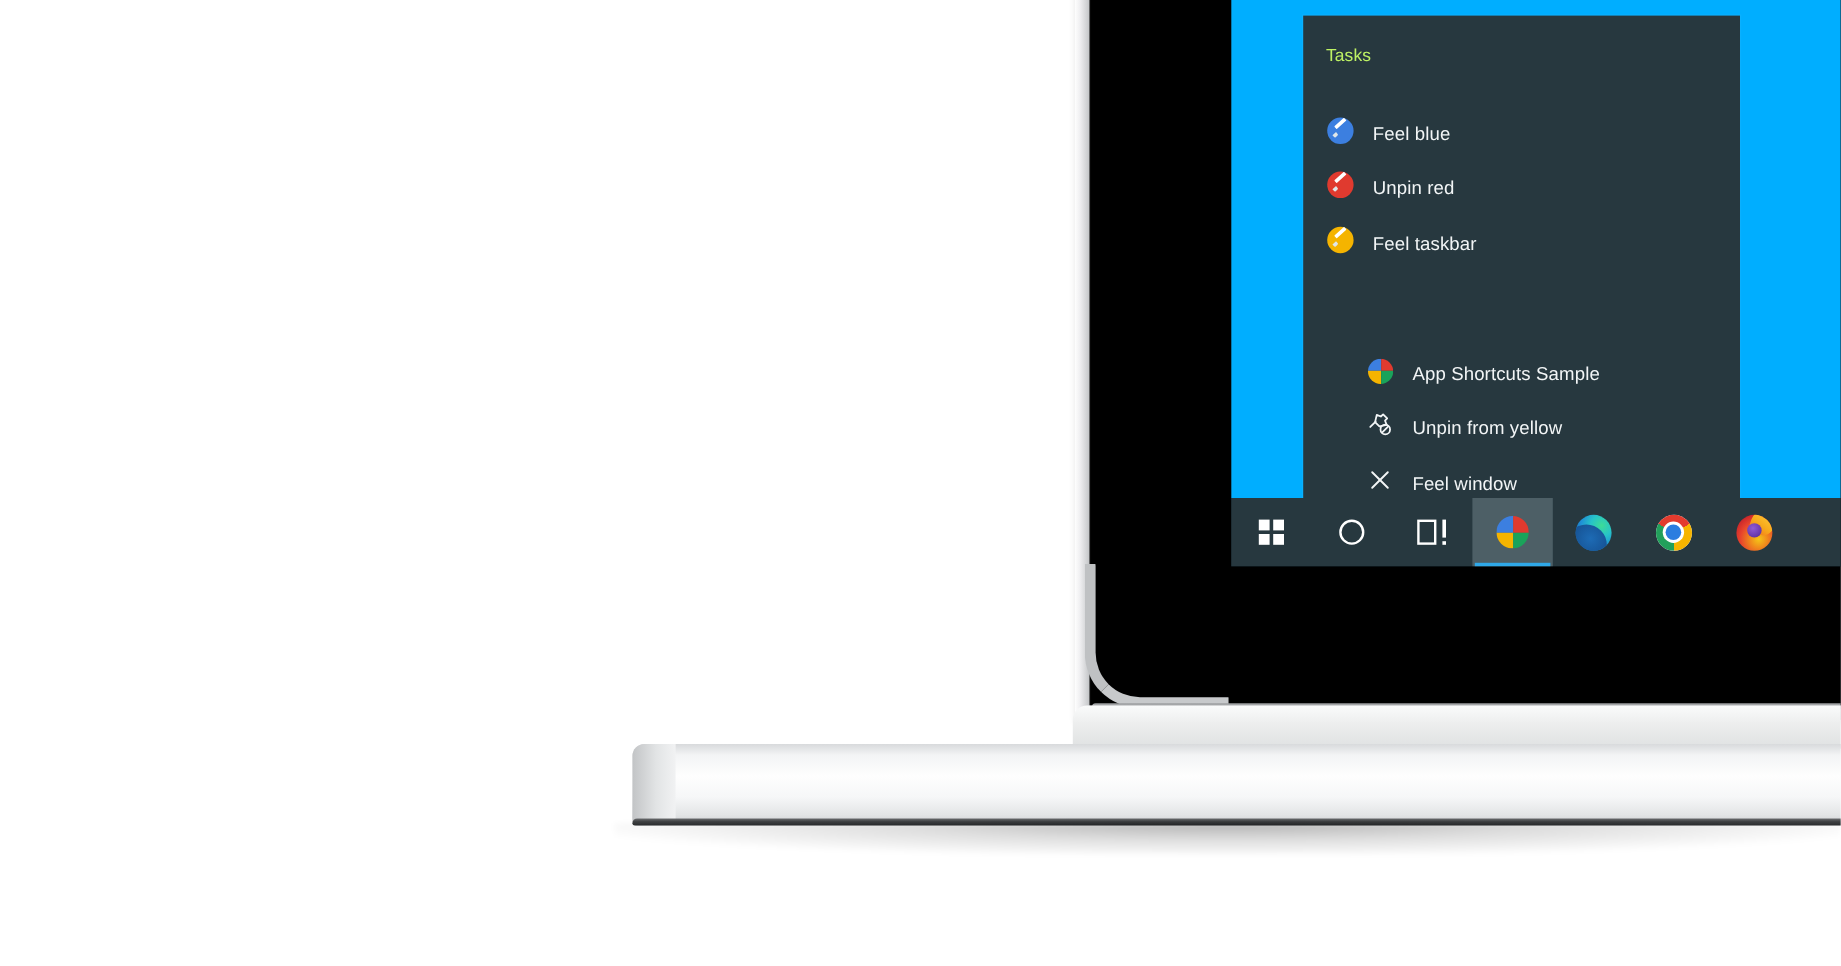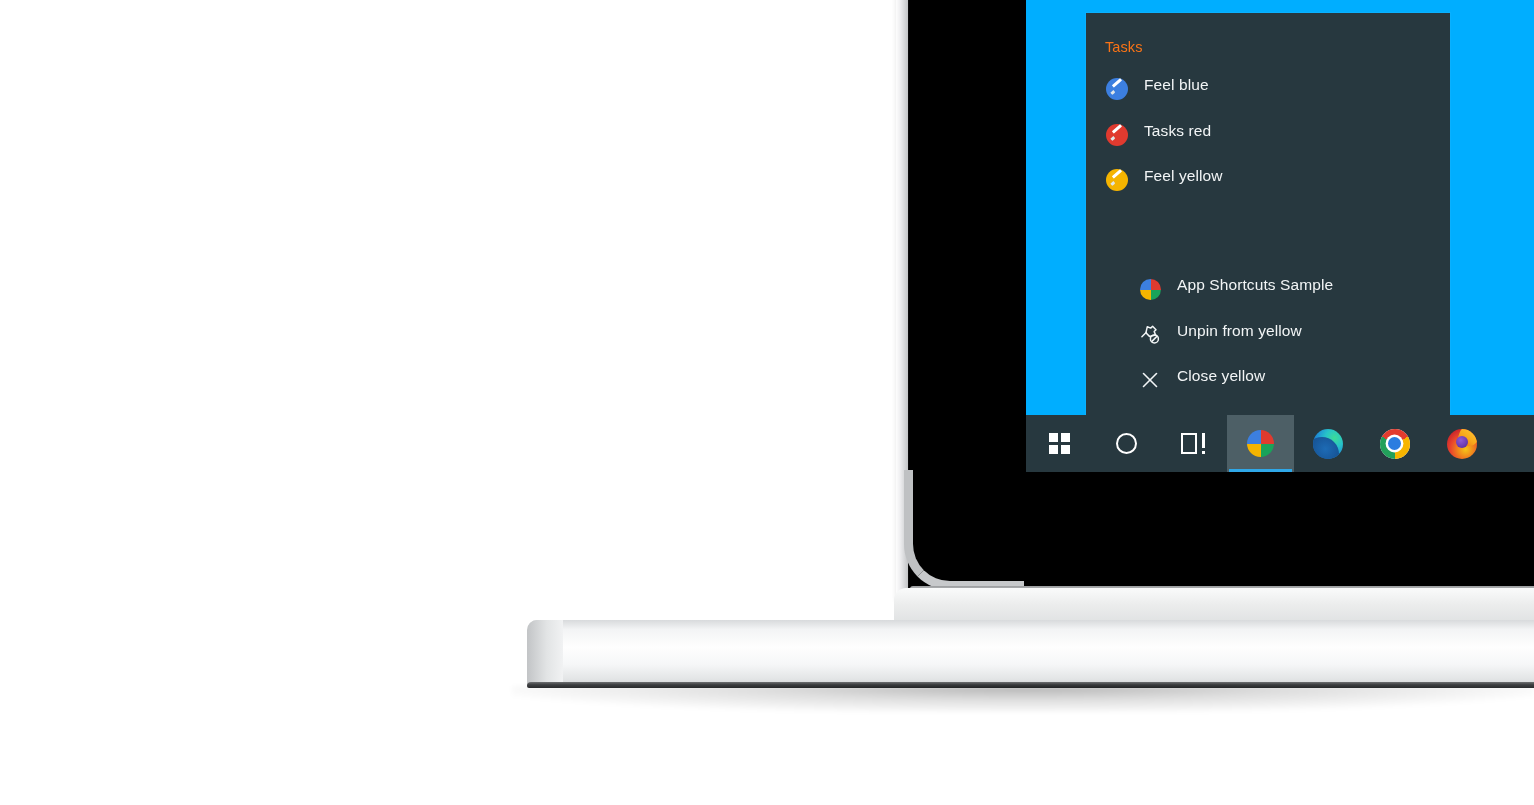--- a/index.html
+++ b/index.html
@@ -107,36 +107,36 @@
     width: 364px;    
     height: 402px;
     background: #27383f;
     box-shadow: 0 0 0 1px rgba(255,255,255,0.04);
   }
   #jumplist-title {
     position: absolute;
     left: 19px;
     top: 26px;
     font-size: 14.5px;
-    color: #f97316;
+    color: #bef264;
     letter-spacing: 0.1px;
   }
   .jl-group {
     position: absolute;
     left: 0;
     width: 100%;
   }
   #task-group { top: 63px; }
   #action-group { top: 263px; padding-left: 33px; }
 
   .jl-item {
     position: relative;
     height: 45.5px;
     display: flex;
-    align-items: flex-start;
+    align-items: flex-end;
     padding-left: 18px;
     box-sizing: border-box;
     cursor: default;
   }
 
   .jl-icon {
     width: 26px;
     height: 26px;
     flex: 0 0 26px;
     display: block;
@@ -429,30 +429,30 @@
           </span>
           <span class="jl-label">Feel blue</span>
         </div>
 
         <div class="jl-item">
           <span class="jl-icon">
             <span class="brush-dot" style="background:#e03a2f"></span>
             <span class="brush-stroke"></span>
             <span class="brush-tip"></span>
           </span>
-          <span class="jl-label">Tasks red</span>
+          <span class="jl-label">Unpin red</span>
         </div>
 
         <div class="jl-item">
           <span class="jl-icon">
             <span class="brush-dot" style="background:#f5b400"></span>
             <span class="brush-stroke"></span>
             <span class="brush-tip"></span>
           </span>
-          <span class="jl-label">Feel yellow</span>
+          <span class="jl-label">Feel taskbar</span>
         </div>
 
 
       </div>
 
       <div class="jl-group" id="action-group">
 
         <div class="jl-item">
           <span class="jl-icon">
             <span class="quad-icon">
@@ -481,21 +481,21 @@
 
         <div class="jl-item">
           <span class="jl-icon">
             <svg width="26" height="26" viewBox="0 0 26 26" aria-hidden="true">
               <g stroke="#f2f5f6" stroke-width="1.6" stroke-linecap="round">
                 <line x1="6.5" y1="6.5" x2="19.5" y2="19.5"></line>
                 <line x1="19.5" y1="6.5" x2="6.5" y2="19.5"></line>
               </g>
             </svg>
           </span>
-          <span class="jl-label">Close yellow</span>
+          <span class="jl-label">Feel window</span>
         </div>
 
       </div>
     </div>
 
     <div id="taskbar">
 
       <div class="tb-btn">
         <span class="win-logo">
           <span></span>

